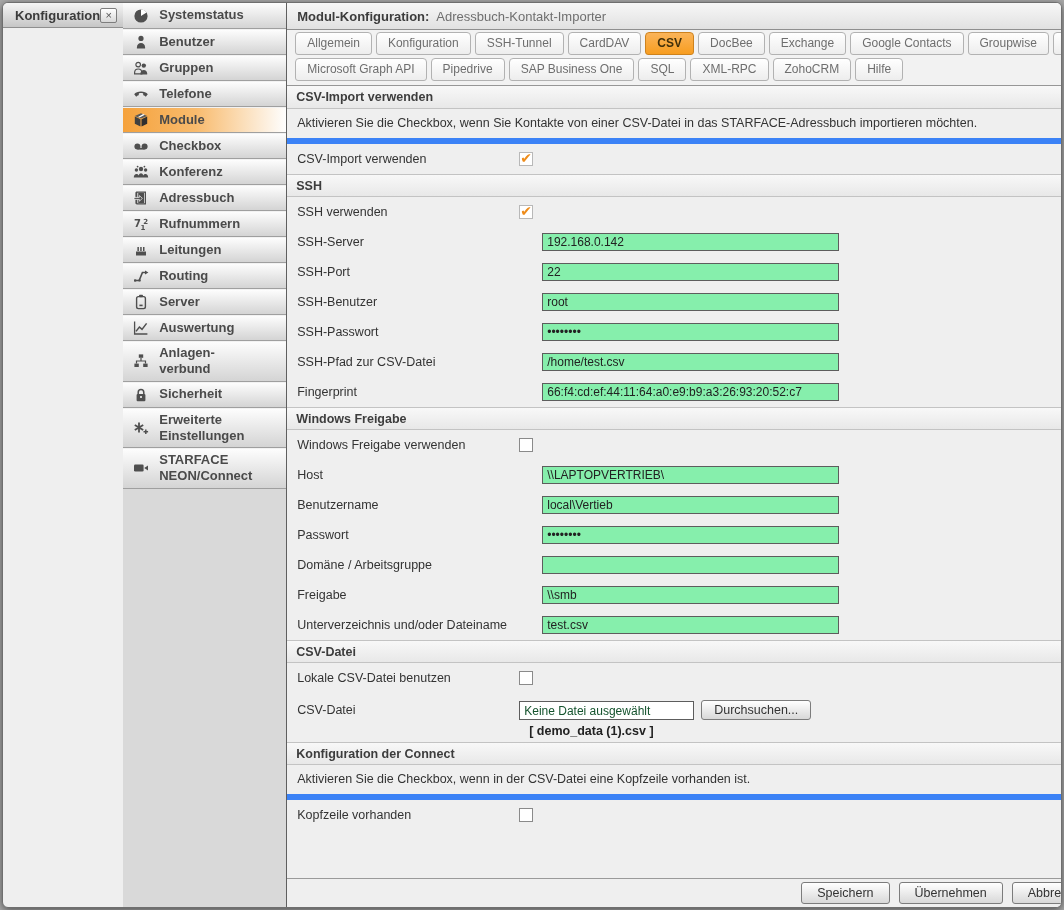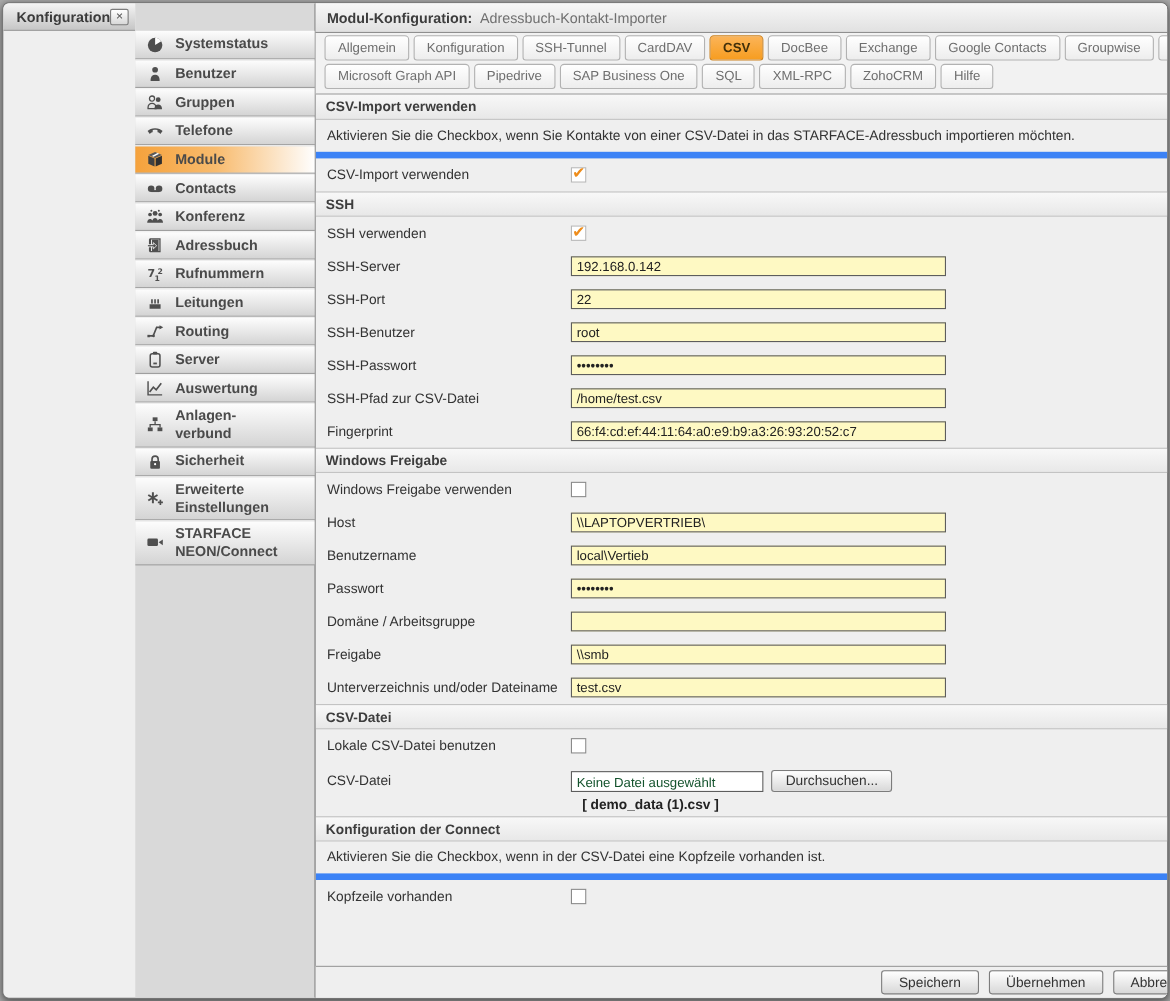--- a/index.html
+++ b/index.html
@@ -24,21 +24,21 @@
   
   .mid { flex:1; display:flex; min-height:0; }
   
   .sidebar { width:164px; flex:0 0 164px; background:#d9d9d9; border-right:1px solid #5f5f5f; }
   .side-item {
     display:flex; align-items:center; min-height:26px;
     background:linear-gradient(#fdfdfd,#d4d4d4);
     border-bottom:1px solid #9f9f9f; border-top:1px solid #f2f2f2;
     cursor:default;
   }
-  .side-item:first-child { border-top:none;margin-top:25px; }
+  .side-item:first-child { border-top:none; }
   .side-item.active { background:linear-gradient(90deg,#f5a23c 0%,#f8bb6e 45%,#fefefe 100%); }
   .side-item .icon { width:36px; flex:0 0 36px; display:flex; justify-content:center; align-items:center; }
   .side-item .icon svg { display:block; }
   .side-label { font-size:13px; font-weight:bold; color:#4a4a4a; white-space:pre-line; line-height:1.25; padding:3px 0; }
   
   .main { flex:1; display:flex; flex-direction:column; min-width:0; background:#efefef; }
   .main-header {
     height:27px; flex:0 0 27px; display:flex; align-items:center; padding-left:10px;
     background:linear-gradient(#f7f7f7,#e1e1e1); border-bottom:1px solid #8f8f8f;
   }
@@ -62,23 +62,23 @@
     height:23px; display:flex; align-items:center; padding-left:9px;
     background:linear-gradient(#f8f8f8,#e8e8e8);
     border-top:1px solid #c3c3c3; border-bottom:1px solid #c3c3c3;
     font-size:12.5px; font-weight:bold; color:#3d3d3d;
   }
   .content > .sec-header:first-child { border-top:none; }
   .desc { font-size:12.5px; color:#333; padding:7px 10px 8px; border-bottom:6px solid #3b82f6; }
   .row { display:flex; align-items:center; padding:6px 0 6px 10px; min-height:30px; }
   .flabel { width:222px; flex:0 0 222px; font-size:12.5px; color:#333; padding-right:6px; }
   .text-input {
-    width:341px; height:18px; background:#fef9c3; border:1px solid #5d5d5d;
+    width:297px; height:18px; background:#86efac; border:1px solid #5d5d5d;
     font-size:12px; color:#222; padding:1px 4px; overflow:hidden; white-space:nowrap;
-    display:inline-block; line-height:15px;
+    display:inline-block; line-height:15px;margin-left:23px;
   }
   .checkbox {
     width:14px; height:14px; background:#fff; border:1px solid #8a8a8a;
     position:relative; display:inline-block;
   }
   .checkbox.checked { border-color:#b8b8b8; }
   .checkbox.checked::after {
     content:"\2714"; position:absolute; left:0px; top:-3px;
     font-size:14px; font-weight:bold; color:#ee8c1a; font-family:"DejaVu Sans",sans-serif;
   }
@@ -196,21 +196,21 @@
       </div>
 
       <div class="side-item">
         <span class="icon">
           <svg width="16" height="16" viewBox="0 0 16 16">
               <circle cx="4.4" cy="8.6" r="3" fill="#4f4f4f"></circle>
               <circle cx="11.6" cy="8.6" r="3" fill="#4f4f4f"></circle>
               <rect x="4.4" y="9.8" width="7.2" height="1.8" fill="#4f4f4f"></rect>
             </svg>
         </span>
-        <span class="side-label">Contacts</span>
+        <span class="side-label">Checkbox</span>
       </div>
 
       <div class="side-item">
         <span class="icon">
           <svg width="16" height="16" viewBox="0 0 16 16">
               <circle cx="3.4" cy="6" r="1.7" fill="#4f4f4f"></circle>
               <circle cx="12.6" cy="6" r="1.7" fill="#4f4f4f"></circle>
               <circle cx="8" cy="5" r="2.2" fill="#4f4f4f"></circle>
               <circle cx="4.6" cy="2.6" r="0.9" fill="#4f4f4f"></circle>
               <circle cx="11.4" cy="2.6" r="0.9" fill="#4f4f4f"></circle>

